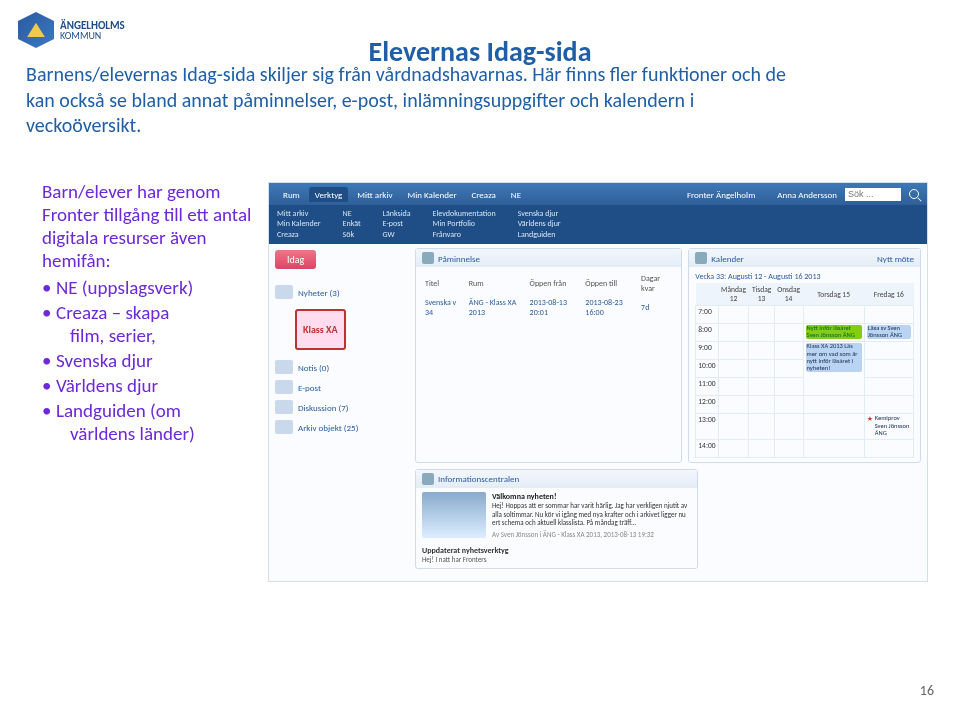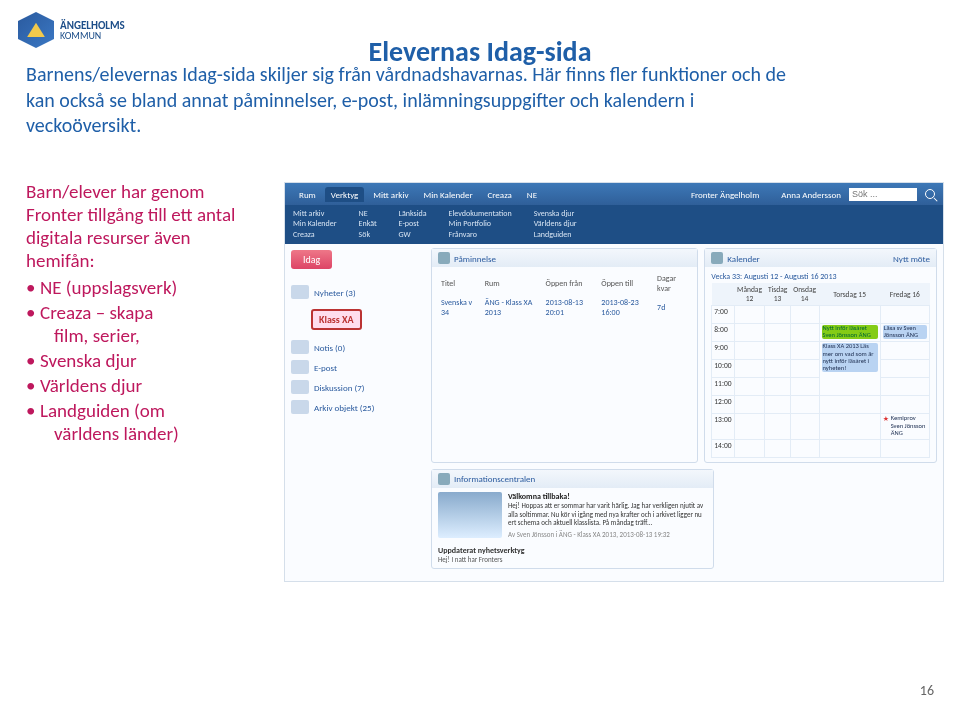--- a/index.html
+++ b/index.html
@@ -38,47 +38,47 @@
     color:#1f5fa8;
     margin-top:19px;
   }
 
   .intro {
     position:absolute; top:62px; left:26px; width:780px;
     font-size:20px; line-height:1.28; color:#1f5fa8;
   }
 
   .left-col {
-    position:absolute; top:180px; left:26px; width:230px;
-    font-size:19px; color:#be185d;
+    position:absolute; top:180px; left:42px; width:230px;
+    font-size:19px; color:#6d28d9;
   }
   .left-col p { margin-bottom:4px; }
   .left-col ul { list-style:none; margin-top:2px; }
   .left-col li { position:relative; padding-left:14px; margin-bottom:2px; }
   .left-col li::before { content:"•"; position:absolute; left:0; }
   .left-col .sub { padding-left:14px; }
 
   .shot {
-    position:absolute; top:182px; left:284px; width:660px;
+    position:absolute; top:182px; left:268px; width:660px;
     font-size:9px; color:#333; border:1px solid #d5dfea;
     background:#fafcff;
   }
   .shot .bar1 {
     background:linear-gradient(#3d78b7,#2f5f99);
     color:#fff; display:flex; align-items:center; height:22px;
     padding:0 8px; justify-content:space-between;
   }
   .tabs { display:flex; gap:3px; }
   .tabs span{
     padding:2px 6px; border-radius:3px 3px 0 0;
   }
   .tabs .act{ background:#1e4e85; }
   .user-area{ display:flex; gap:8px; align-items:center;justify-content:center; }
   .user-area input{
-    font-size:9px; width:68px; height:13px; border:0; padding:0 3px;
+    font-size:9px; width:56px; height:13px; border:0; padding:0 3px;
   }
   .mag{ width:10px;height:10px;border:1px solid #fff;border-radius:50%;position:relative;}
   .mag::after{content:"";position:absolute;width:5px;height:1px;background:#fff;right:-4px;bottom:-2px;transform:rotate(45deg);}
 
   .links-row{
     background:#1e4e85; color:#d7e4f3; display:flex; gap:22px;
     padding:3px 8px 5px; font-size:8px;
   }
   .links-col div{ line-height:1.3; }
 
@@ -86,21 +86,21 @@
   .body-left{ width:140px; padding:6px; }
   .idag-btn{
     display:inline-block; background:linear-gradient(#e78,#d46);
     color:#fff; padding:3px 12px; border-radius:3px; font-size:10px;
     margin-bottom:10px;
   }
   .side-item{ display:flex; align-items:center; gap:5px; margin:6px 0; color:#2a5a9e;}
   .side-ico{ width:18px;height:14px;background:#c9d8ea;border-radius:2px;}
   .class-badge{
     display:inline-block;border:2px solid #b33;color:#b33;
-    padding:2px 6px;border-radius:3px;font-size:10px;font-weight:bold;
+    padding:12px 6px;border-radius:3px;font-size:10px;font-weight:bold;
     background:#fde; margin:4px 0 4px 20px;
   }
 
   .body-right{ flex:1; padding:4px 6px 6px; }
   .panel{ border:1px solid #d0dceb; border-radius:3px; margin-bottom:6px;}
   .panel-h{
     background:linear-gradient(#f3f7fc,#e3ecf6); padding:3px 6px;
     display:flex; justify-content:space-between; align-items:center;
     font-size:9px; color:#2a5a9e;
   }
@@ -370,21 +370,21 @@
         <div class="panel-h">
           <span style="display:flex;align-items:center;">
             <span class="pico"></span>
             <span>Informationscentralen</span>
           </span>
         </div>
         <div class="panel-body">
           <div class="info-body">
             <div class="info-img"></div>
             <div class="info-txt">
-              <b>Välkomna tillbaka!</b>
+              <b>Välkomna nyheten!</b>
               <span>Hej! Hoppas att er sommar har varit härlig. Jag har verkligen njutit av alla soltimmar. Nu kör vi igång med nya krafter och i arkivet ligger nu ert schema och aktuell klasslista. På måndag träff...</span>
               <div style="color:#888;margin-top:3px;">Av Sven Jönsson i ÄNG - Klass XA 2013, 2013-08-13 19:32</div>
             </div>
           </div>
           <div style="margin-top:6px">
             <b style="font-size:8px">Uppdaterat nyhetsverktyg</b>
             <div style="font-size:7px;color:#555">Hej! I natt har Fronters</div>
           </div>
         </div>
       </div>

